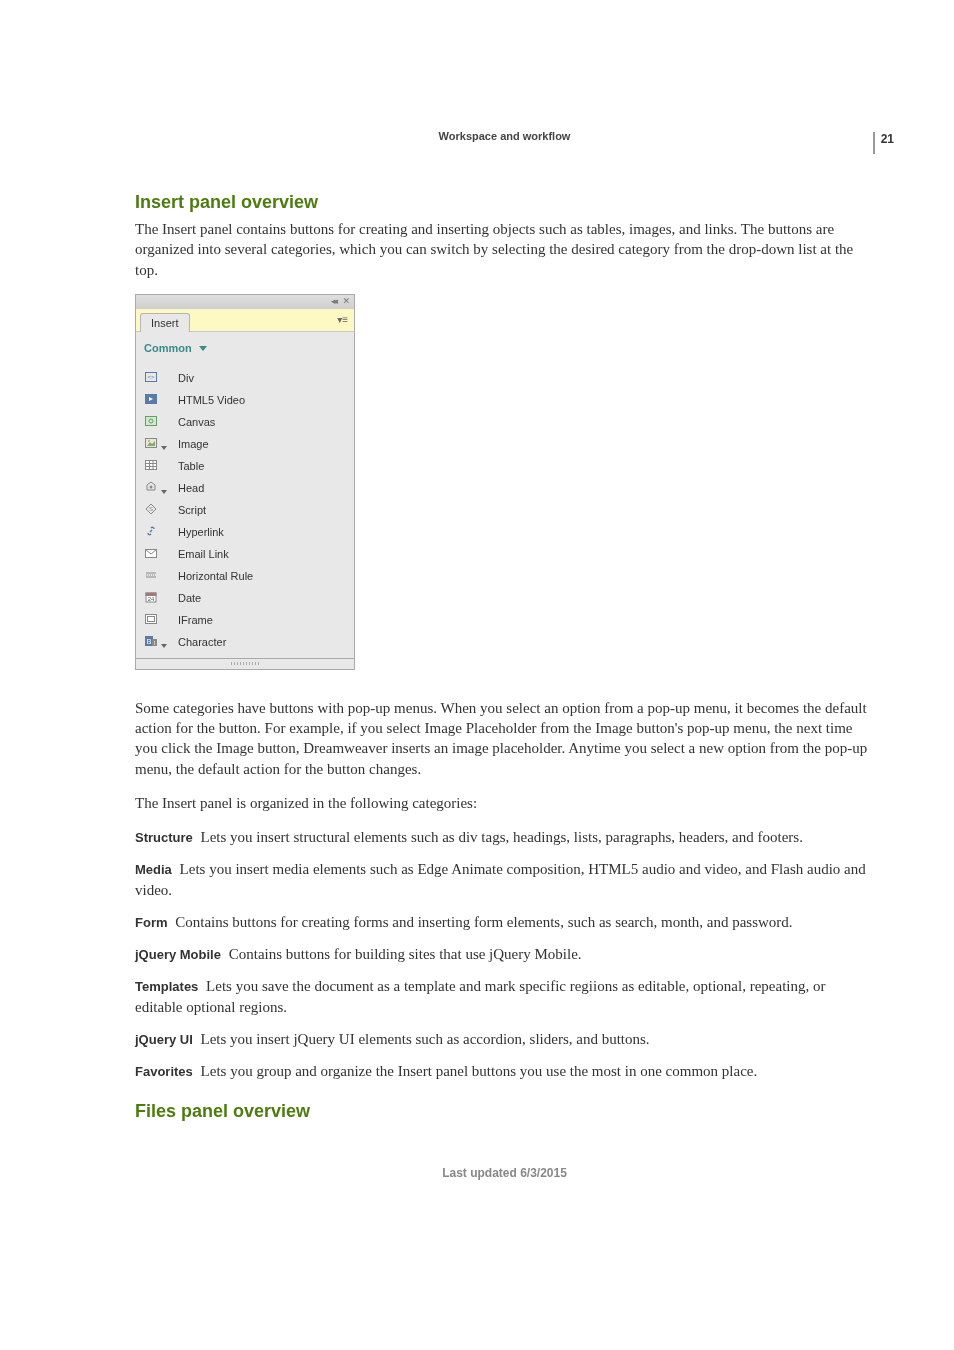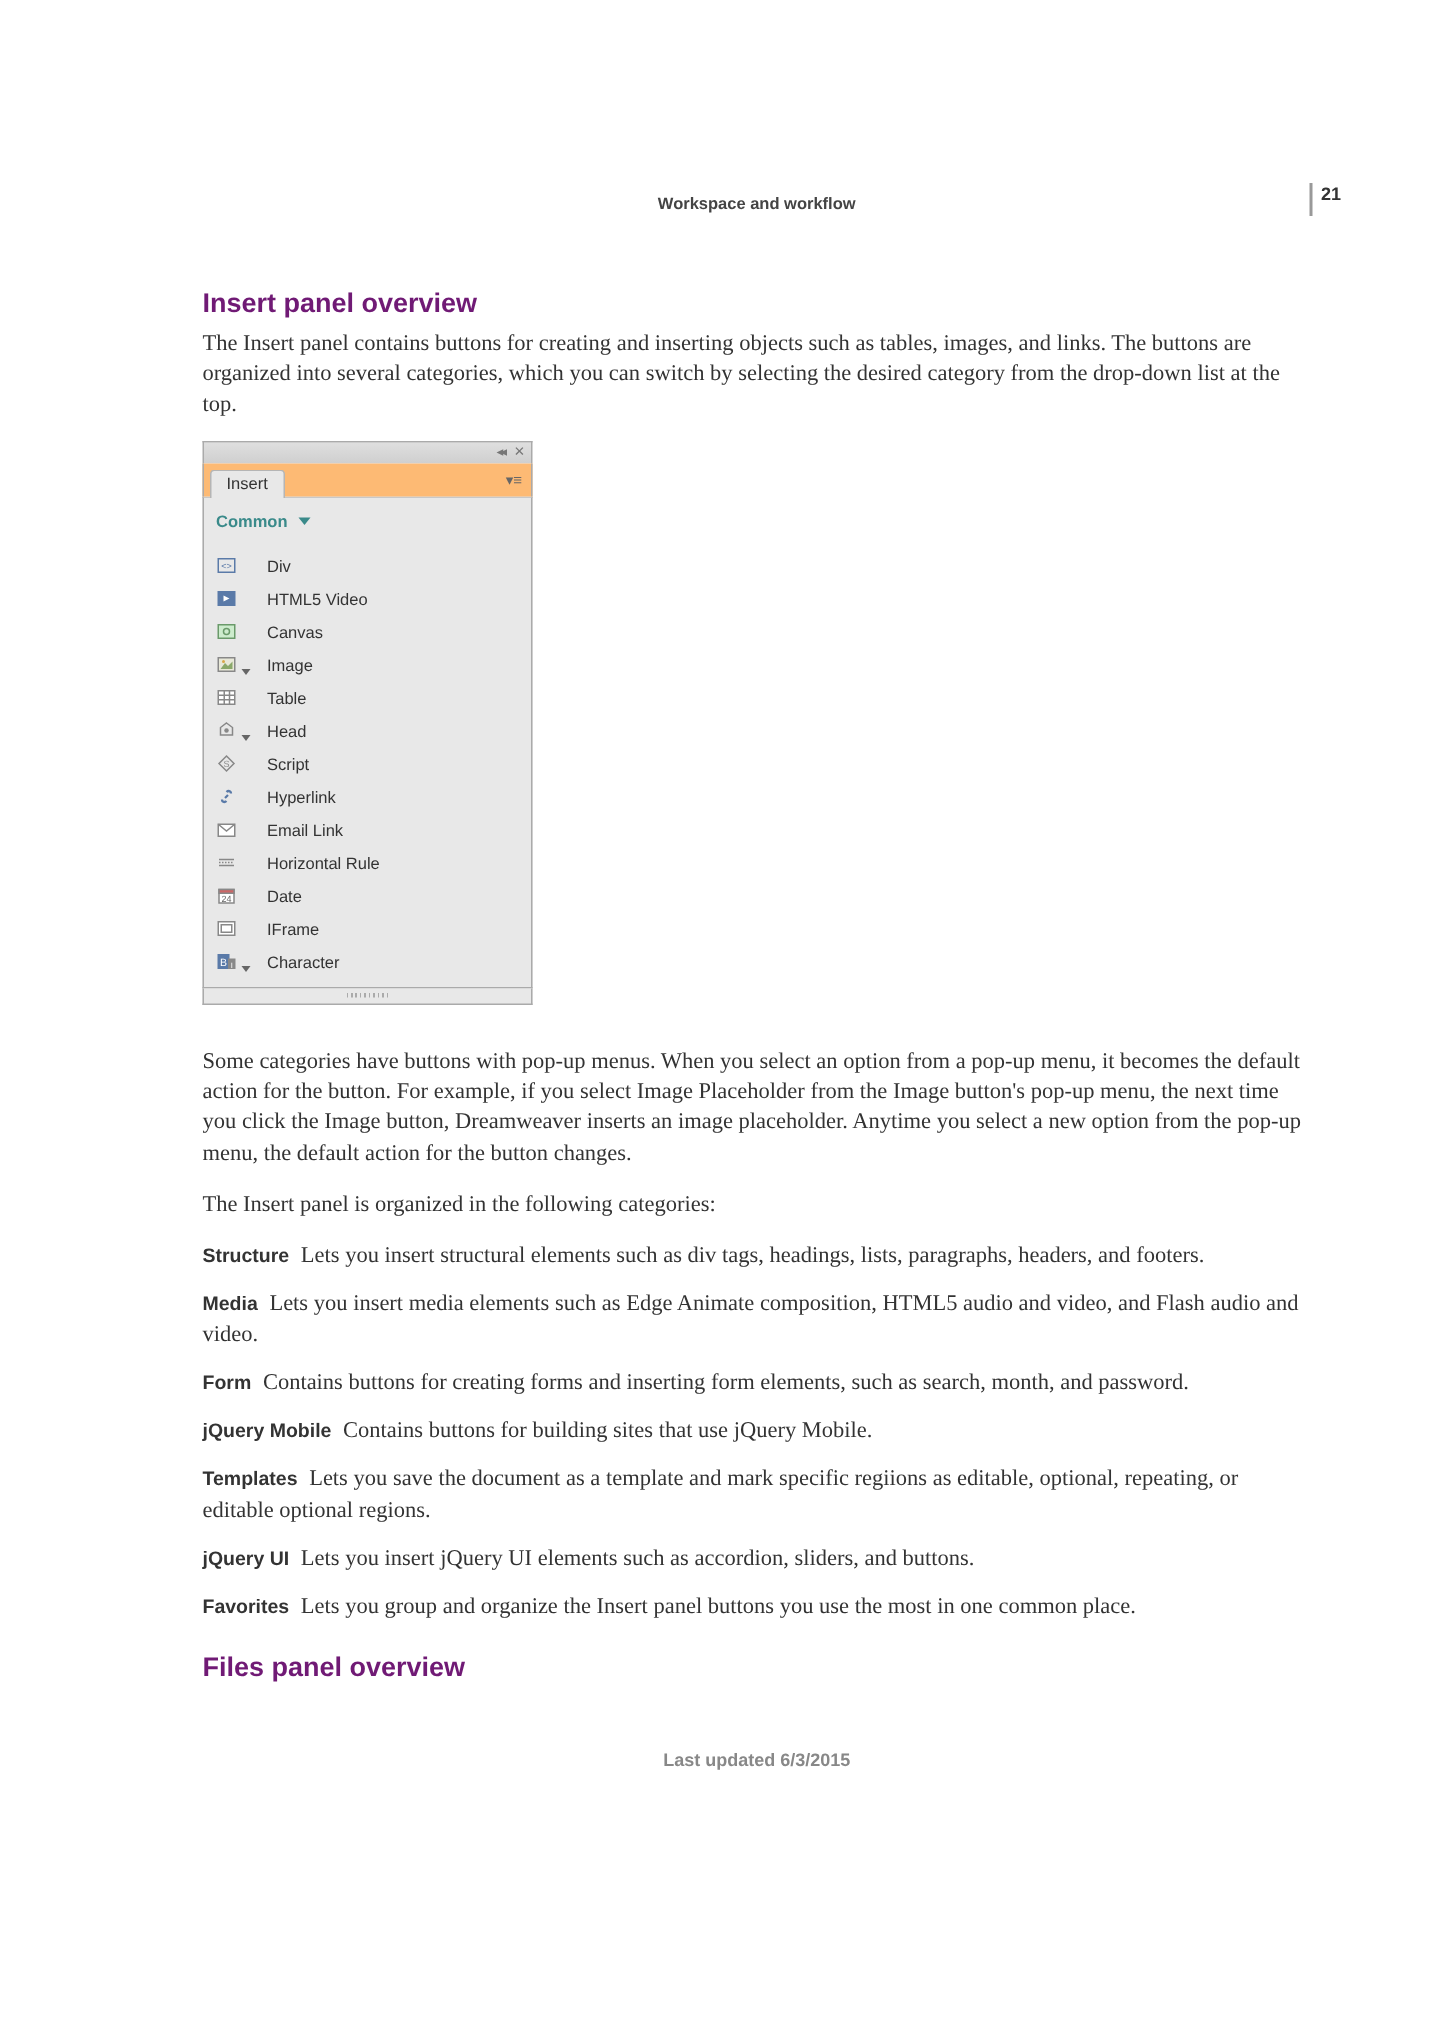--- a/index.html
+++ b/index.html
@@ -11,21 +11,21 @@
     width: 954px;
   }
   .page {
     position: relative;
     padding: 130px 80px 60px 135px;
     box-sizing: border-box;
     width: 954px;
   }
   .page-number-bar {
     position: absolute;
-    top: 122px;
+    top: 132px;
     right: 60px;
     display: flex;
     align-items: flex-start;
   }
   .page-number-bar .rule {
     width: 2px;
     height: 22px;
     background: #999;
     margin-right: 6px;
   }
@@ -40,21 +40,21 @@
     font-weight: 700;
     font-size: 11px;
     color: #444;
     margin-bottom: 50px;
     text-align: center;
   }
   h2.section-title {
     font-family: "Myriad Pro", "Helvetica Neue", Arial, sans-serif;
     font-weight: 700;
     font-size: 18px;
-    color: #701a75;
+    color: #4d7c0f;
     margin: 0 0 6px 0;
   }
   p.body {
     font-size: 15px;
     line-height: 1.35;
     margin: 0 0 14px 0;
     color: #333;
   }
   .defs p.body {
     margin: 0 0 12px 0;
@@ -96,21 +96,21 @@
     font-size: 9px;
     color: #777;
     line-height: 10px;
   }
   .wctrl.collapse { right: 18px; letter-spacing: -2px; }
   .wctrl.close { right: 4px; }
   .panel-tabs {
     display: flex;
     align-items: flex-end;
     height: 22px;
-    background: #fdba74;
+    background: #fef9c3;
     border-left: 1px solid #aaa;
     border-right: 1px solid #aaa;
     padding-left: 4px;
     position: relative;
   }
   .panel-tabs .tab {
     background: #e8e8e8;
     border: 1px solid #b5b5b5;
     border-bottom: none;
     padding: 3px 10px 3px 10px;

